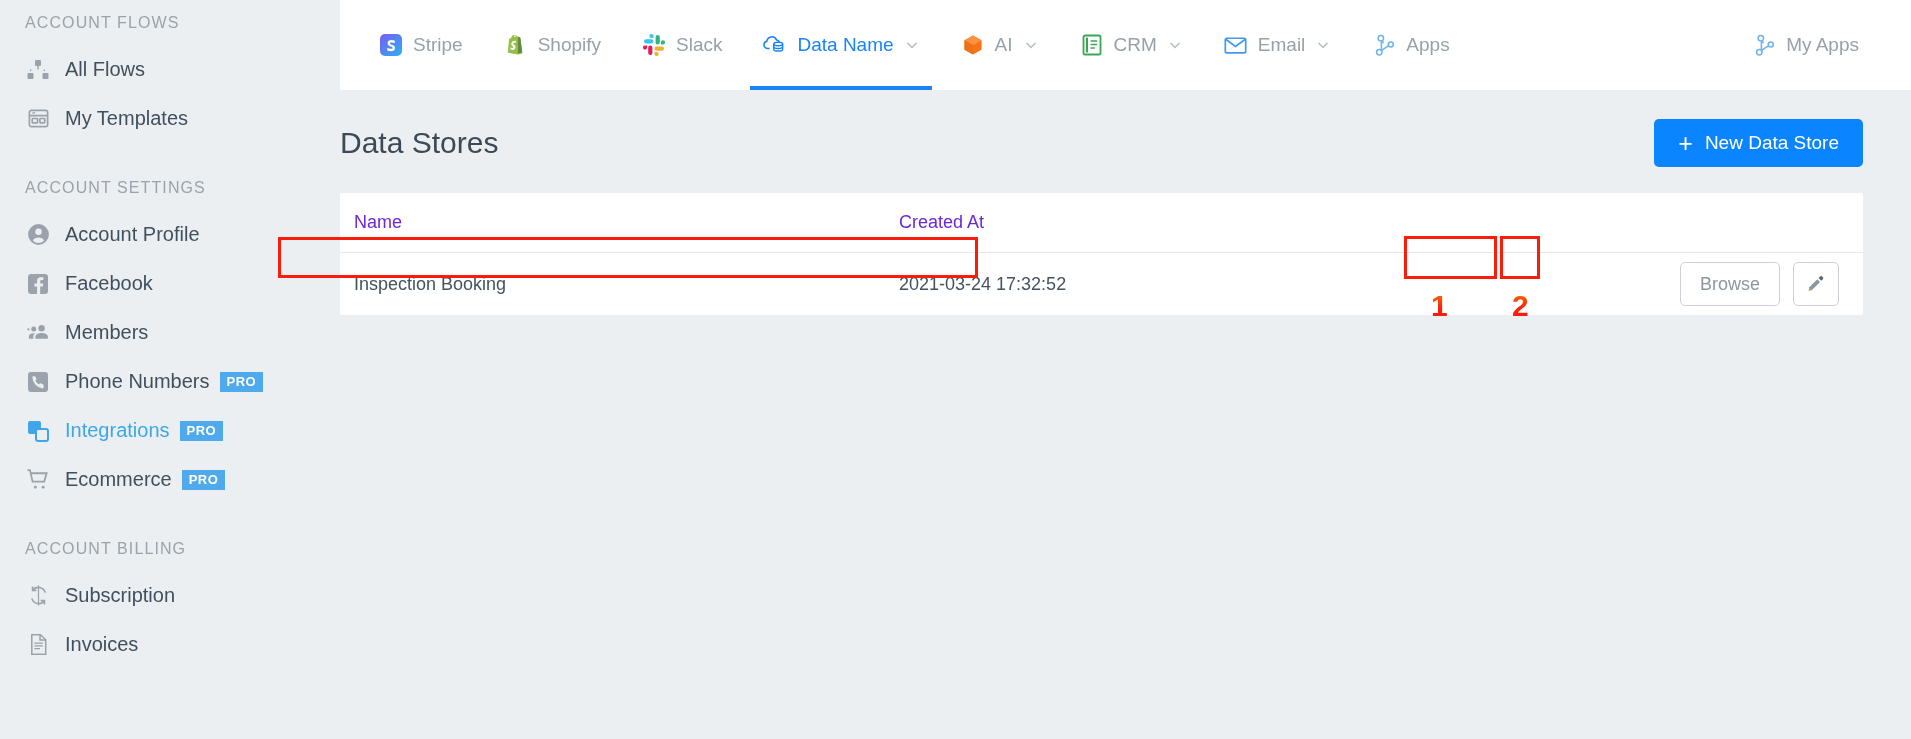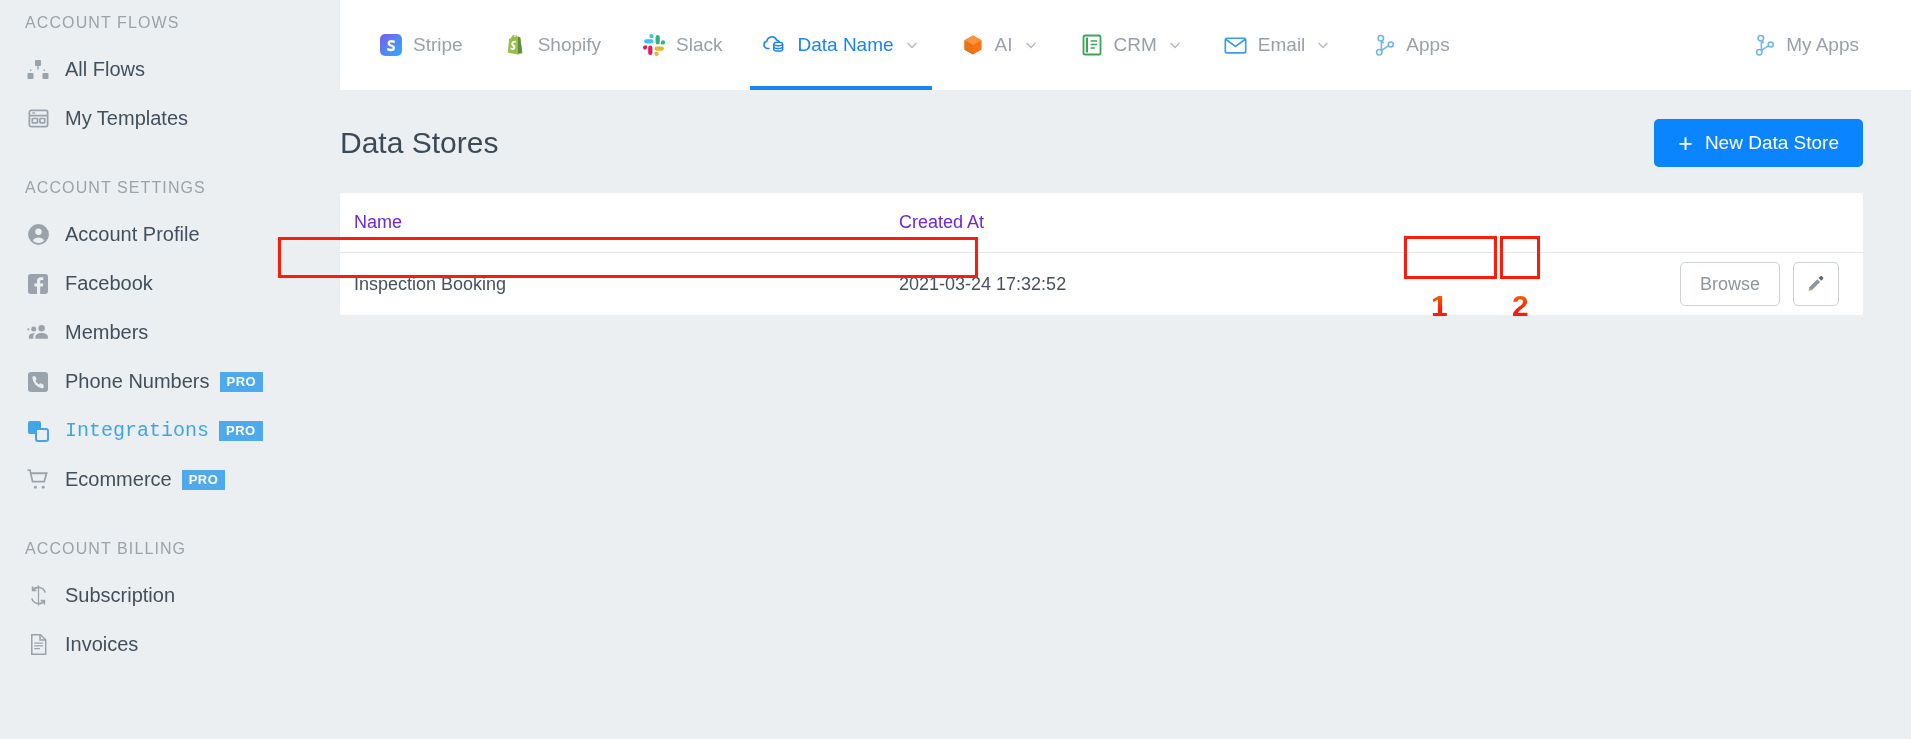--- a/index.html
+++ b/index.html
@@ -35,21 +35,21 @@
     flex: 0 0 26px;
     display: flex; align-items: center; justify-content: center;
     color: #9aa3ab;
   }
   .nav-item .lbl {
     margin-left: 14px;
     font-size: 20px;
     color: #41505e;
     white-space: nowrap;
   }
-  .nav-item.active .lbl { color: #3ba7e8; font-family: Liberation Mono, monospace; }
+  .nav-item.active .lbl { color: #3ba7e8; }
   .nav-item.active .ico { color: #41a5e8; }
   .pro {
     margin-left: 10px;
     background: #4eaaec;
     color: #fff;
     font-size: 13px;
     font-weight: bold;
     border-radius: 0;
     padding: 2px 7px 3px;
     letter-spacing: .5px;

